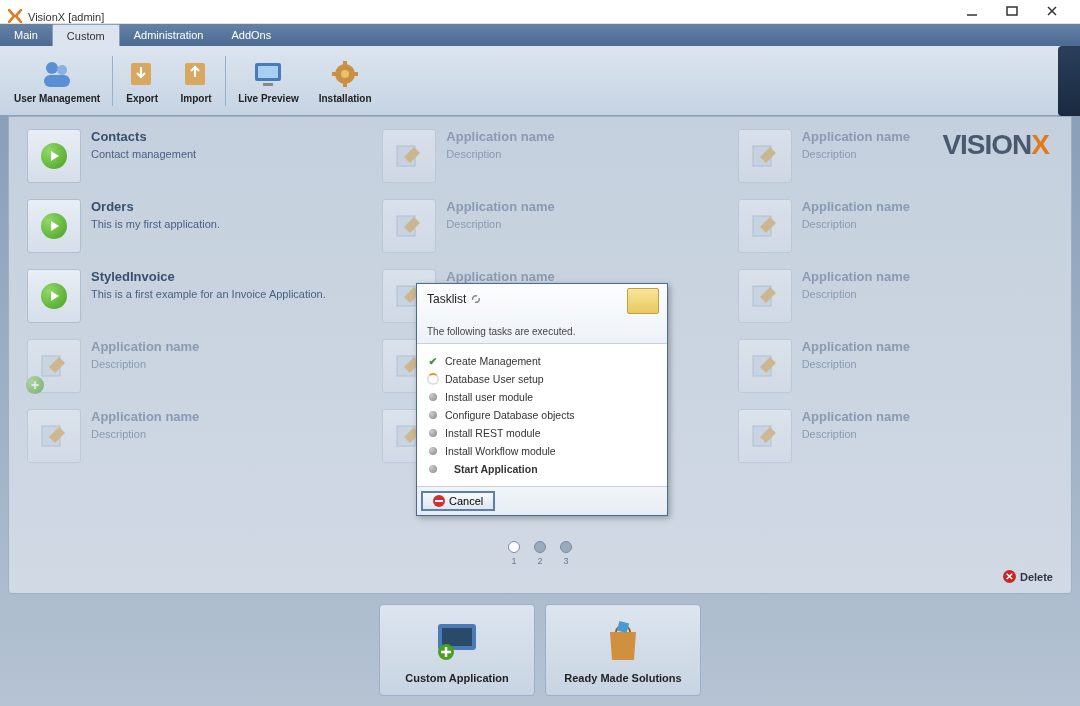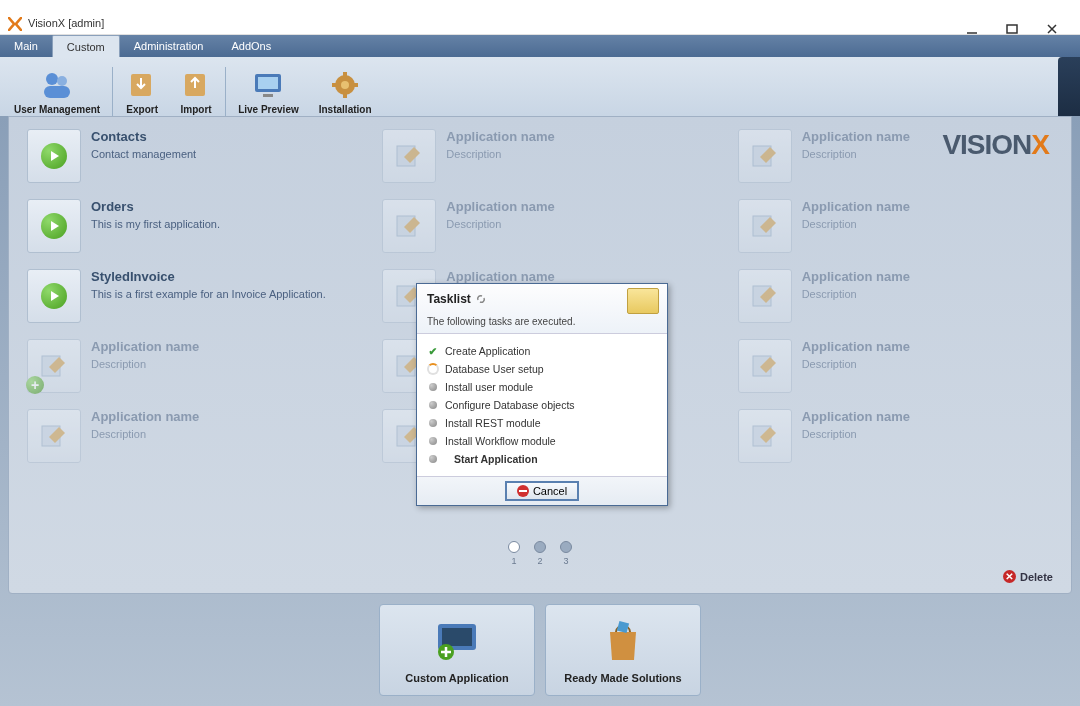--- a/index.html
+++ b/index.html
@@ -1,19 +1,19 @@
 <!DOCTYPE html>
 <html><head>
 <meta charset="utf-8">
 <style>
 * { box-sizing: border-box; margin: 0; padding: 0; }
 body { font-family: Arial, sans-serif; font-size: 12px; background: #fff; width: 1080px; height: 706px; overflow: hidden; position: relative; }
 
 
-.titlebar { height: 24px; background: #fff; display: flex; align-items: flex-start; padding: 17px 8px; border-bottom: 1px solid #e0e0e0; }
+.titlebar { height: 24px; background: #fff; display: flex; align-items: flex-end; padding: 0 8px; border-bottom: 1px solid #e0e0e0; }
 .titlebar .logo { width: 14px; height: 14px; margin-right: 6px; }
 .titlebar .title { font-size: 11px; color: #333; flex: 1; }
 .win-controls { display: flex; gap: 0; }
 .win-btn { width: 40px; height: 24px; display: flex; align-items: center; justify-content: center; cursor: pointer; }
 
 
 .menubar { height: 22px; background: linear-gradient(#6582a6, #4c6b93); display: flex; align-items: stretch; }
 .menu-item { padding: 0 14px; color: #fff; font-size: 11px; display: flex; align-items: center; cursor: pointer; }
 .menu-item.active { background: #dce5ef; color: #333; border: 1px solid #8aa0bb; border-bottom: none; border-radius: 2px 2px 0 0; }
 
@@ -63,31 +63,31 @@
 .big-btn span { font-size: 11px; font-weight: bold; color: #222; }
 
 
 .dialog-overlay { position: absolute; top: 0; left: 0; right: 0; bottom: 0; z-index: 100; }
 .dialog { position: absolute; left: 416px; top: 283px; width: 252px; background: #f6f9fc; border: 1px solid #4a6a94; box-shadow: 2px 2px 6px rgba(0,0,0,0.3); }
 .dialog-titlebar { height: 18px; background: linear-gradient(#e8eff7, #c8d6e6); display: flex; align-items: center; padding: 0 4px; border-bottom: 1px solid #aac; }
 .dialog-titlebar .dx { width: 11px; height: 11px; margin-right: 4px; }
 .dialog-titlebar .dtitle { font-size: 10px; color: #333; }
 .dialog-header { padding: 8px 10px 6px 10px; border-bottom: 1px solid #ccd; background: linear-gradient(#fdfdfe, #edf2f8); display: flex; align-items: flex-start; gap: 6px; position: relative; }
 .dialog-header-icon { position: absolute; right: 8px; top: 4px; width: 32px; height: 26px; background: linear-gradient(#f9e59a, #e8c960); border: 1px solid #c0a040; border-radius: 2px; }
-.dh-title { font-size: 12px; font-weight: bold; color: #222; display: flex; align-items: center; gap: 4px; }
-.dh-sub { font-size: 10px; color: #444; margin-top: 10px; }
+.dh-title { font-size: 12px; font-weight: normal; color: #222; display: flex; align-items: center; gap: 4px; }
+.dh-sub { font-size: 10px; color: #444; margin-top: 20px; }
 .dialog-body { background: #fff; padding: 8px 10px; }
 .task-row { display: flex; align-items: center; gap: 6px; padding: 3px 0; font-size: 10.5px; color: #333; }
 .task-row.bold { font-weight: bold; gap: 15px; }
 .task-icon { width: 12px; height: 12px; display: flex; align-items: center; justify-content: center; }
 .ti-check { color: #3a9a3a; font-weight: bold; }
 .ti-spin { width: 12px; height: 12px; border: 2px solid #e0e0e0; border-top-color: #e89020; border-radius: 50%; animation: spin 1s linear infinite; }
 @keyframes spin { to { transform: rotate(360deg); } }
 .ti-dot { width: 8px; height: 8px; background: radial-gradient(circle at 30% 30%, #ccc, #888); border-radius: 50%; }
-.dialog-footer { border-top: 1px solid #ccd; padding: 4px; display: flex; justify-content: center; background: linear-gradient(#f2f5f9, #e6ecf3); }
+.dialog-footer { border-top: 1px solid #ccd; padding: 4px; display: flex; background: linear-gradient(#f2f5f9, #e6ecf3); }
 .cancel-btn { padding: 2px 10px; background: linear-gradient(#f8fafd, #dfe6ef); border: 2px solid #5a80b0; font-size: 11px; display: flex; align-items: center; gap: 4px; cursor: pointer; }
 .cancel-btn .ci { width: 12px; height: 12px; background: #d03030; border-radius: 50%; position: relative; }
 .cancel-btn .ci::after { content: ''; position: absolute; left: 2px; top: 5px; width: 8px; height: 2px; background: #fff; }
 
 
 svg { display: block; }
 </style>
 </head>
 <body>
 
@@ -421,21 +421,21 @@
           </div>
         <div class="dh-sub">The following tasks are executed.</div>
       </div>
       <div class="dialog-header-icon"></div>
     </div>
     <div class="dialog-body">
       <div class="task-row">
           <div class="task-icon">
             <span class="ti-check">✔</span>
           </div>
-          <span>Create Application</span>
+          <span>Create Management</span>
         </div>
       <div class="task-row">
           <div class="task-icon">
             <div class="ti-spin"></div>
           </div>
           <span>Database User setup</span>
         </div>
       <div class="task-row">
           <div class="task-icon">
             <div class="ti-dot"></div>

